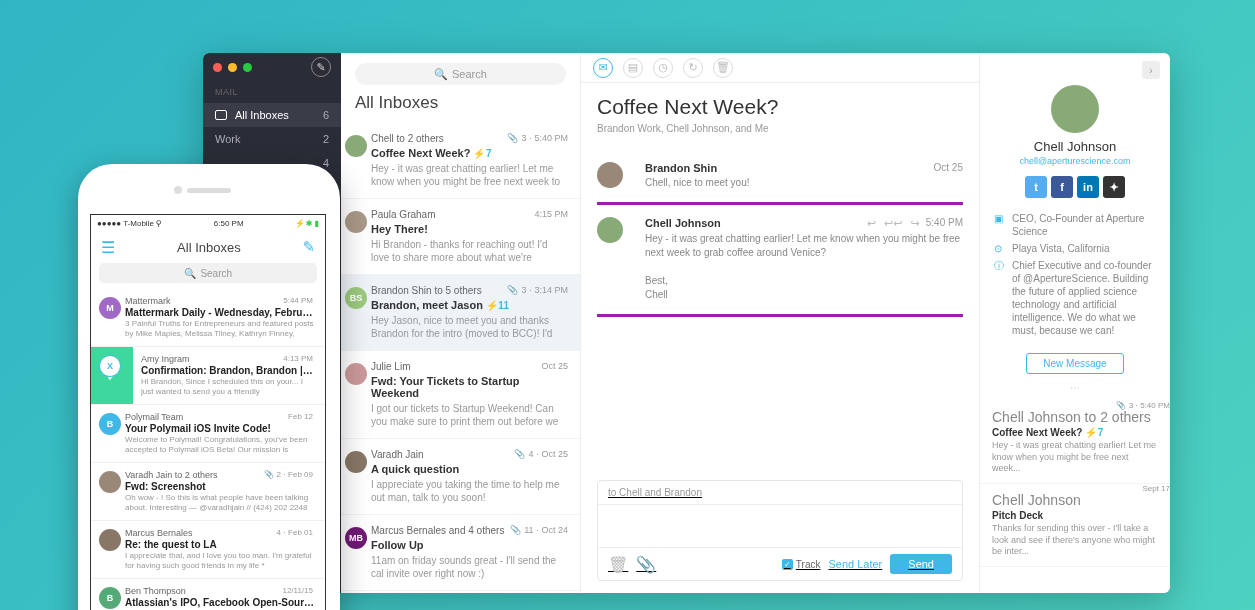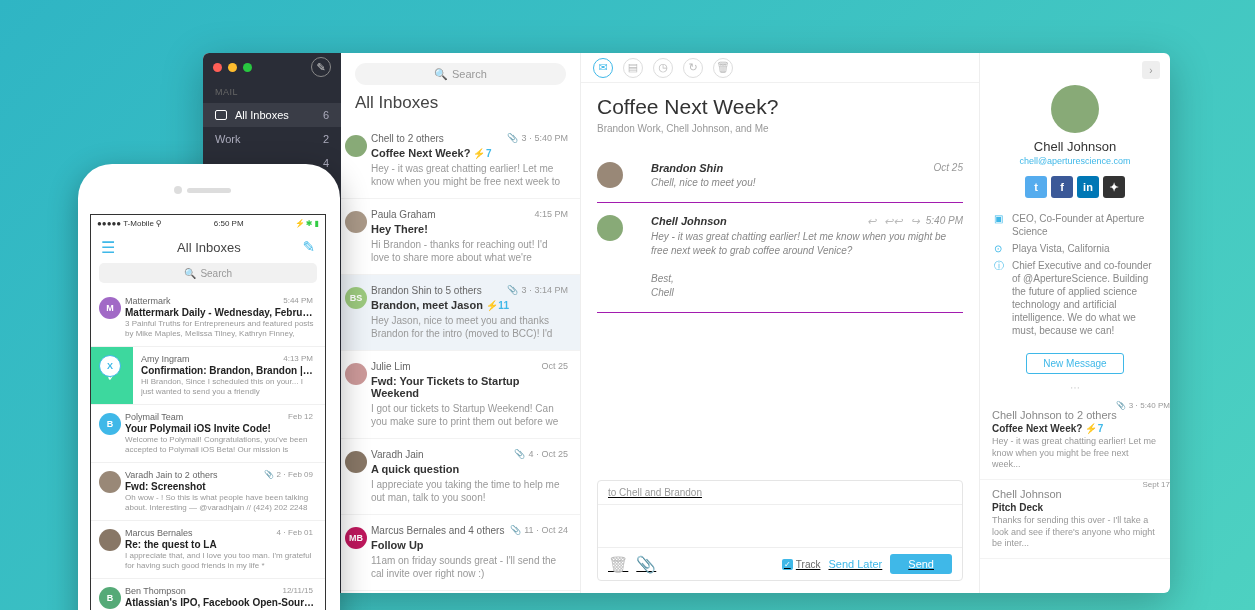--- a/index.html
+++ b/index.html
@@ -31,21 +31,21 @@
 .msgitem .mi-avatar{left:4px;}
 .bolt{color:#3fb8e8;font-size:10px;}
 .thread{flex:1;display:flex;flex-direction:column;border-right:1px solid #eee;}
 .th-toolbar{height:30px;display:flex;align-items:center;padding:0 12px;gap:10px;border-bottom:1px solid #f0f0f0;}
 .th-ico{width:20px;height:20px;border:1px solid #ddd;border-radius:50%;color:#bbb;display:flex;align-items:center;justify-content:center;font-size:11px;}
 .th-ico.active{border-color:#3fb8e8;color:#3fb8e8;}
 .th-head{padding:12px 16px;}
 .th-subj{font-size:21px;color:#333;font-weight:400;margin-bottom:4px;}
 .th-part{font-size:10px;color:#999;}
 .th-msgs{padding:4px 16px;flex:1;overflow:hidden;}
-.th-msg{display:flex;gap:28px;padding:12px 0;border-bottom:1px solid #a21caf;font-style:italic;}
+.th-msg{display:flex;gap:22px;padding:12px 0;border-bottom:3px solid #a21caf;}
 .th-av{width:26px;height:26px;border-radius:50%;background:#888;flex-shrink:0;}
 .th-mc{flex:1;}
 .th-mfrom{font-weight:600;color:#333;font-size:11px;}
 .th-mbody{color:#888;font-size:10px;margin-top:2px;line-height:1.4;}
 .th-mtime{font-size:10px;color:#999;flex-shrink:0;}
 .th-actions{display:flex;gap:8px;color:#bbb;font-size:11px;margin-right:6px;}
 .reply{margin:0 16px 12px;border:1px solid #e5e5e5;border-radius:4px;text-decoration:underline;}
 .reply-to{padding:6px 10px;font-size:10px;color:#999;border-bottom:1px solid #eee;}
 .reply-body{height:42px;}
 .reply-bar{display:flex;align-items:center;padding:6px 10px;border-top:1px solid #eee;gap:8px;}
@@ -63,21 +63,21 @@
 .sico{width:22px;height:22px;border-radius:3px;display:flex;align-items:center;justify-content:center;color:#fff;font-size:11px;font-weight:bold;}
 .pf-info{padding:0 14px;color:#888;}
 .pf-row{display:flex;gap:8px;margin:4px 0;line-height:1.3;}
 .pf-ic{color:#3fb8e8;flex-shrink:0;width:10px;}
 .pf-btn{border:1px solid #3fb8e8;color:#3fb8e8;padding:4px 16px;border-radius:3px;margin:12px auto 0;display:block;width:fit-content;font-size:10px;cursor:pointer;}
 .pf-dots{text-align:center;color:#ccc;margin:8px 0;}
 .pf-tabs{display:flex;border-top:1px solid #eee;border-bottom:1px solid #eee;}
 .pf-tab{flex:1;text-align:center;padding:6px;font-size:9px;color:#666;}
 .pf-tab.active{color:#3fb8e8;border-bottom:2px solid #3fb8e8;}
 .pf-inter{padding:8px 12px;border-bottom:1px solid #f3f3f3;}
-.pf-if{color:#888;font-size:11px;}
+.pf-if{color:#888;font-size:14px;}
 .pf-is{color:#333;font-weight:600;font-size:10px;margin:2px 0;}
 .pf-ip{color:#999;font-size:9px;line-height:1.3;}
 .pf-im{position:relative;}
 .pf-imeta{position:absolute;top:0;right:0;font-size:8px;color:#999;}
 
 .phone{position:absolute;left:78px;top:164px;width:262px;height:530px;background:#fff;border-radius:34px;box-shadow:0 8px 30px rgba(0,0,0,0.3);padding:50px 12px 12px;overflow:hidden;}
 .ph-speaker{position:absolute;top:24px;left:50%;transform:translateX(-50%);width:44px;height:5px;background:#ddd;border-radius:3px;}
 .ph-cam{position:absolute;top:22px;left:96px;width:8px;height:8px;background:#ddd;border-radius:50%;}
 .ph-screen{width:236px;height:420px;border:1px solid #333;background:#fff;overflow:hidden;}
 .ph-status{height:16px;display:flex;align-items:center;padding:0 6px;font-size:8px;color:#333;gap:2px;}
@@ -161,21 +161,21 @@
           <div class="mi-prev">I got our tickets to Startup Weekend! Can you make sure to print them out before we go?</div>
         </div>
         <div class="msgitem">
           <div class="mi-avatar" style="background:#876"></div>
           <div class="mi-from">Varadh Jain</div>
           <div class="mi-meta">📎 4 · Oct 25</div>
           <div class="mi-subj">A quick question</div>
           <div class="mi-prev">I appreciate you taking the time to help me out man, talk to you soon!</div>
         </div>
         <div class="msgitem">
-          <div class="mi-avatar" style="background:#be185d">MB</div>
+          <div class="mi-avatar" style="background:#701a75">MB</div>
           <div class="mi-from">Marcus Bernales and 4 others</div>
           <div class="mi-meta">📎 11 · Oct 24</div>
           <div class="mi-subj">Follow Up</div>
           <div class="mi-prev">11am on friday sounds great - I'll send the cal invite over right now :)</div>
         </div>
       </div>
   </div>
 
   <div class="thread">
     <div class="th-toolbar">

